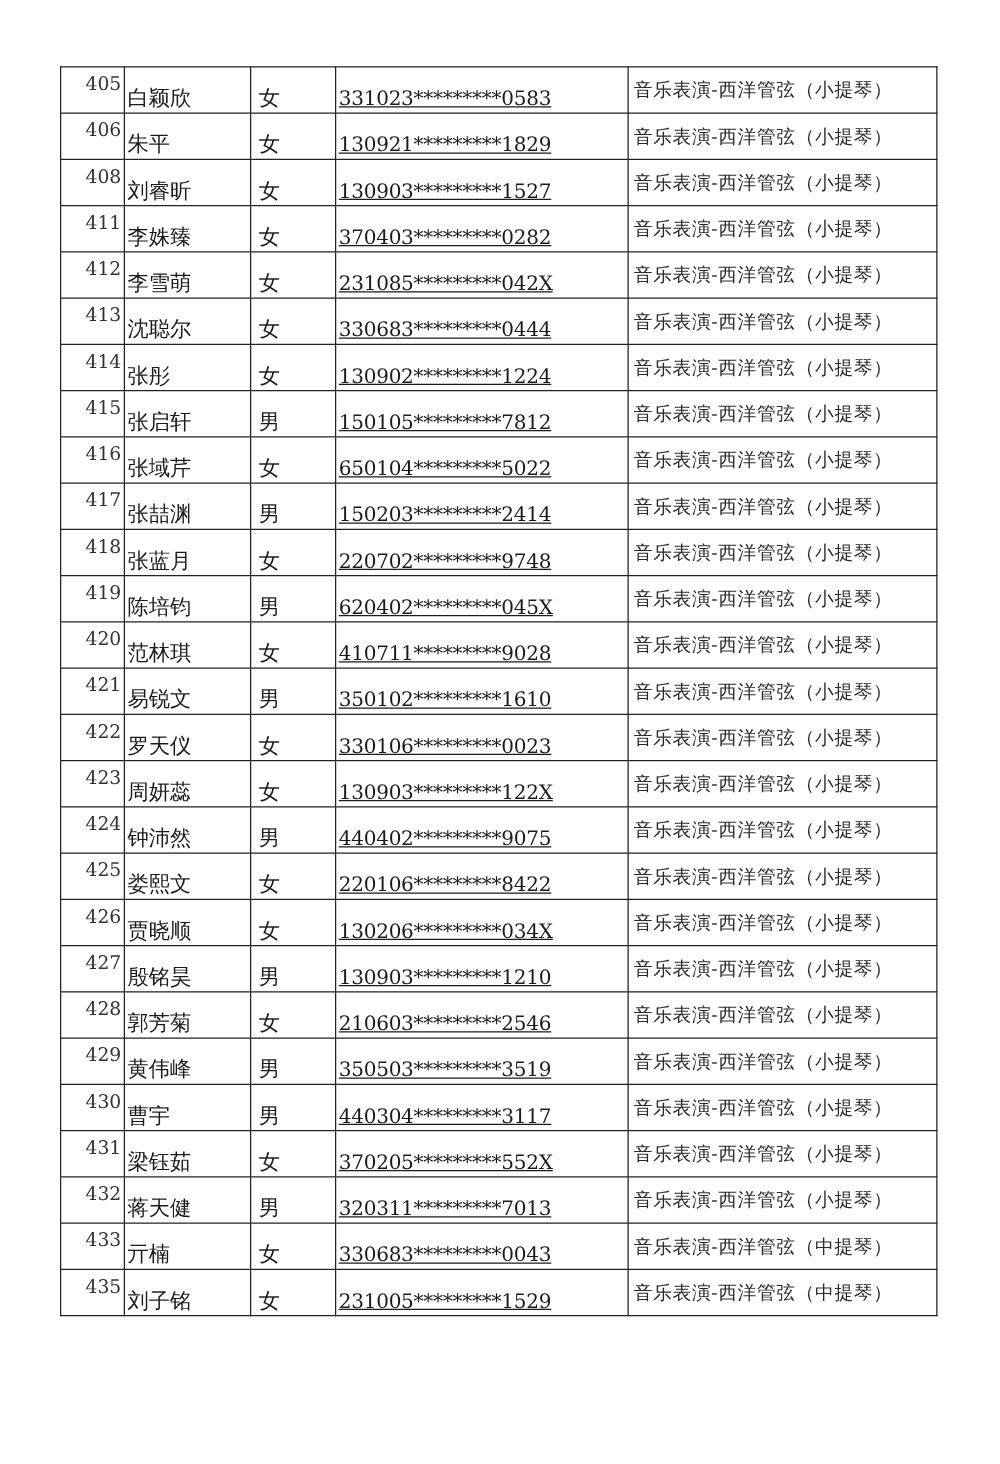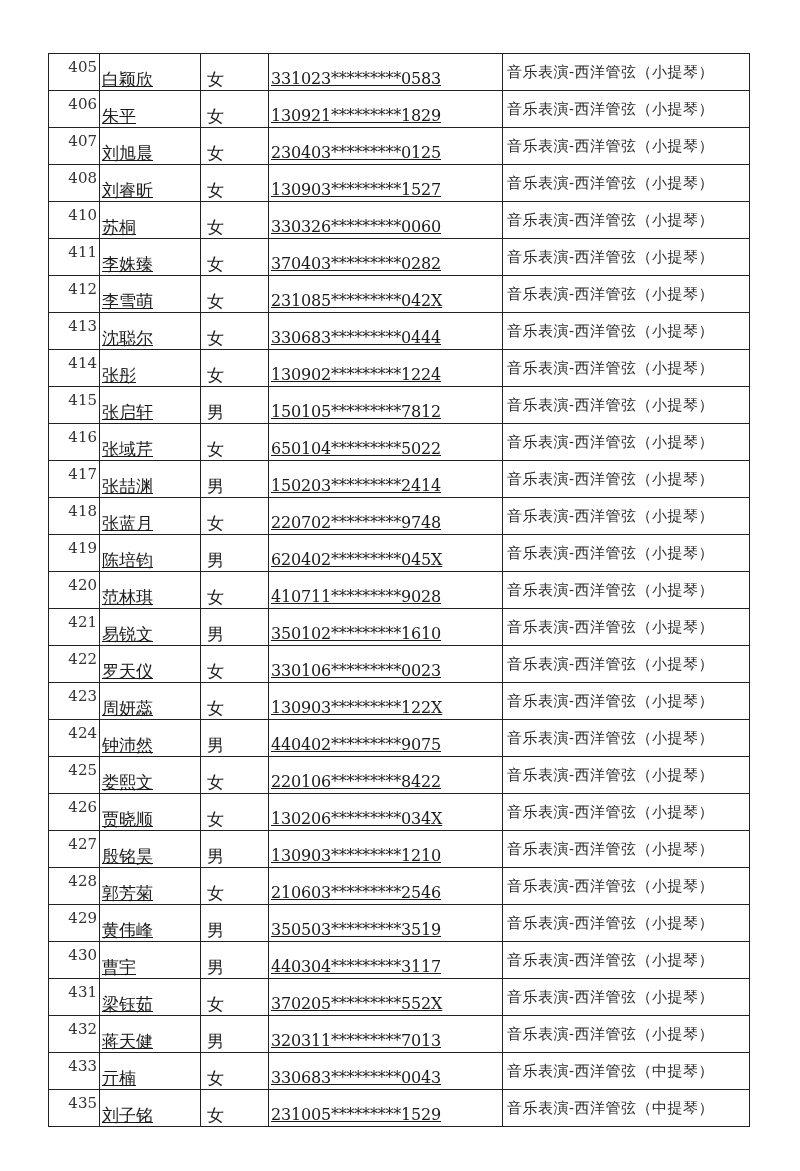--- a/index.html
+++ b/index.html
@@ -39,21 +39,20 @@
       vertical-align: top !important;
       font-size: 15px !important;
       padding-top: 6px !important;
       padding-right: 2px !important;
       color: #333;
     }
     .c-name {
       width: 98px;
       padding-left: 2px !important;
       padding-bottom: 2px !important;
-      text-decoration: underline;
     }
     .c-gender {
       width: 61px;
       padding-left: 6px !important;
       padding-bottom: 2px !important;
     }
     .c-id {
       width: 231px;
       padding-left: 2px !important;
       padding-bottom: 3px !important;
@@ -83,44 +82,30 @@
   </tr>
 
   <tr>
     <td class="c-no">406</td>
     <td class="c-name">朱平</td>
     <td class="c-gender">女</td>
     <td class="c-id">130921*********1829</td>
     <td class="c-major">音乐表演-西洋管弦（小提琴）</td>
   </tr>
 
-  <tr>
-    <td class="c-no">407</td>
-    <td class="c-name">刘旭晨</td>
-    <td class="c-gender">女</td>
-    <td class="c-id">230403*********0125</td>
-    <td class="c-major">音乐表演-西洋管弦（小提琴）</td>
-  </tr>
 
   <tr>
     <td class="c-no">408</td>
     <td class="c-name">刘睿昕</td>
     <td class="c-gender">女</td>
     <td class="c-id">130903*********1527</td>
     <td class="c-major">音乐表演-西洋管弦（小提琴）</td>
   </tr>
 
 
-  <tr>
-    <td class="c-no">410</td>
-    <td class="c-name">苏桐</td>
-    <td class="c-gender">女</td>
-    <td class="c-id">330326*********0060</td>
-    <td class="c-major">音乐表演-西洋管弦（小提琴）</td>
-  </tr>
 
   <tr>
     <td class="c-no">411</td>
     <td class="c-name">李姝臻</td>
     <td class="c-gender">女</td>
     <td class="c-id">370403*********0282</td>
     <td class="c-major">音乐表演-西洋管弦（小提琴）</td>
   </tr>
 
   <tr>

